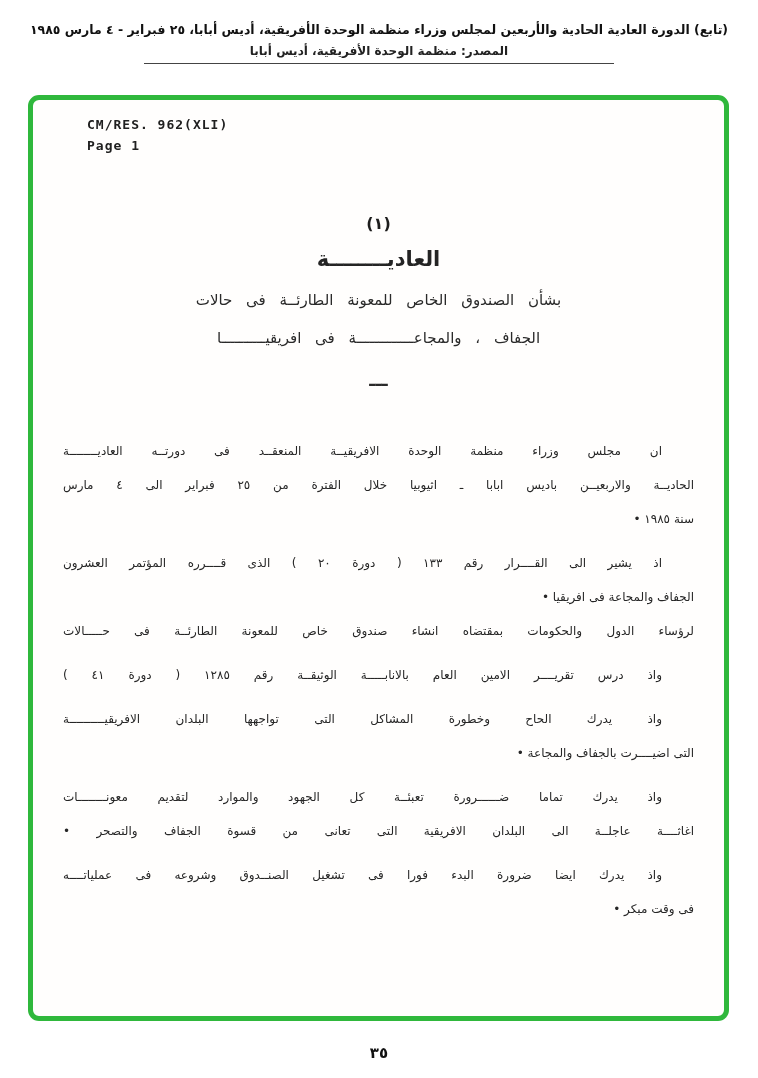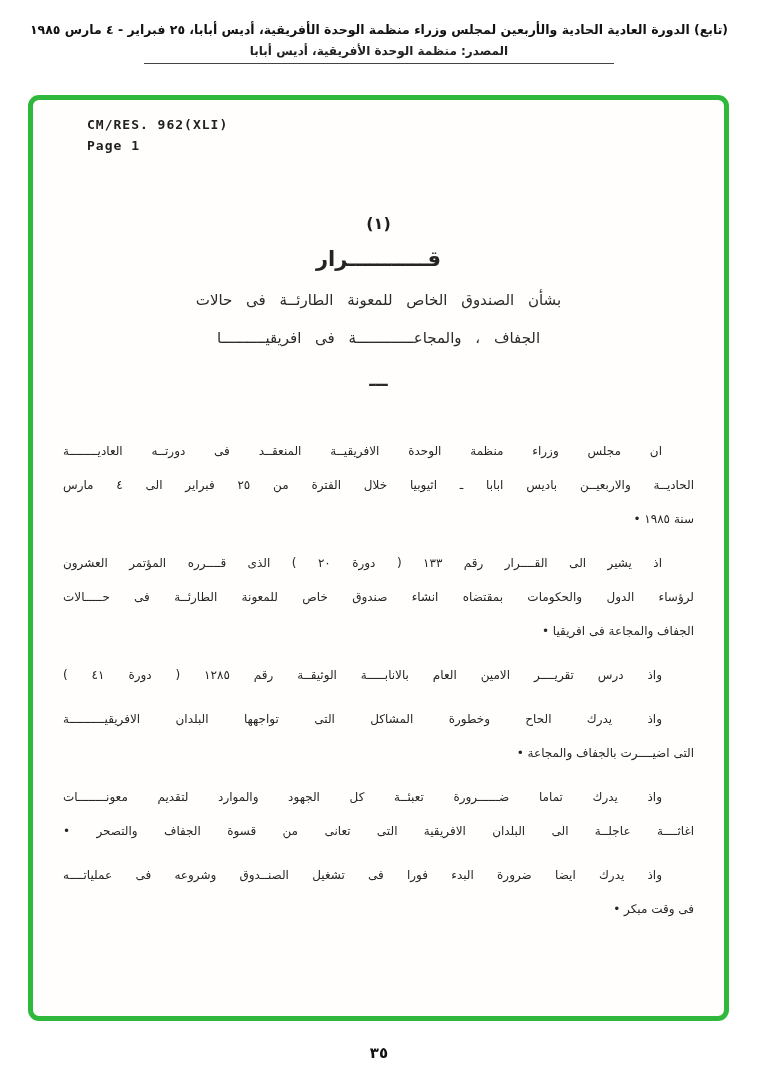--- a/index.html
+++ b/index.html
@@ -128,39 +128,39 @@
 
   <div class="frame">
 
     <div class="ref-block">
       <span class="ref-line">CM/RES. 962(XLI)</span>
       <span class="ref-line">Page 1</span>
     </div>
 
     <div class="item-number">(١)</div>
 
-    <div class="res-title">قـــــــــــرار</div>
+    <div class="res-title">العاديــــــــة</div>
 
     <div class="res-subtitle">بشأن الصندوق الخاص للمعونة الطارئــة فى حالات</div>
     <div class="res-subtitle">الجفاف ، والمجاعـــــــــــــة فى افريقيــــــــــا</div>
 
     <div class="separator">ـــ</div>
 
     <div class="body-text">
 
       <p class="para">
         <span class="line first fill">ان مجلس وزراء منظمة الوحدة الافريقيــة المنعقــد فى  دورتــه العاديــــــــة</span>
         <span class="line fill">الحاديــة والاربعيــن باديس ابابا ـ اثيوبيا خلال الفترة من ٢٥ فبراير الى ٤ مارس</span>
         <span class="line">سنة ١٩٨٥ •</span>
       </p>
 
       <p class="para">
         <span class="line first fill">اذ يشير الى القــــرار رقم ١٣٣ ( دورة ٢٠ ) الذى  قــــرره المؤتمر العشرون</span>
+        <span class="line">الجفاف والمجاعة فى افريقيا •</span>
         <span class="line fill">لرؤساء الدول  والحكومات بمقتضاه انشاء صندوق خاص للمعونة الطارئــة فى حـــــالات</span>
-        <span class="line">الجفاف والمجاعة فى افريقيا •</span>
       </p>
 
       <p class="para">
         <span class="line first fill">واذ درس تقريــــر الامين العام بالانابـــــة الوثيقــة رقم ١٢٨٥ ( دورة ٤١ )</span>
       </p>
 
       <p class="para">
         <span class="line first fill">واذ يدرك الحاح  وخطورة المشاكل التى تواجهها البلدان الافريقيــــــــــة</span>
         <span class="line">التى اضيــــرت بالجفاف  والمجاعة •</span>
       </p>

